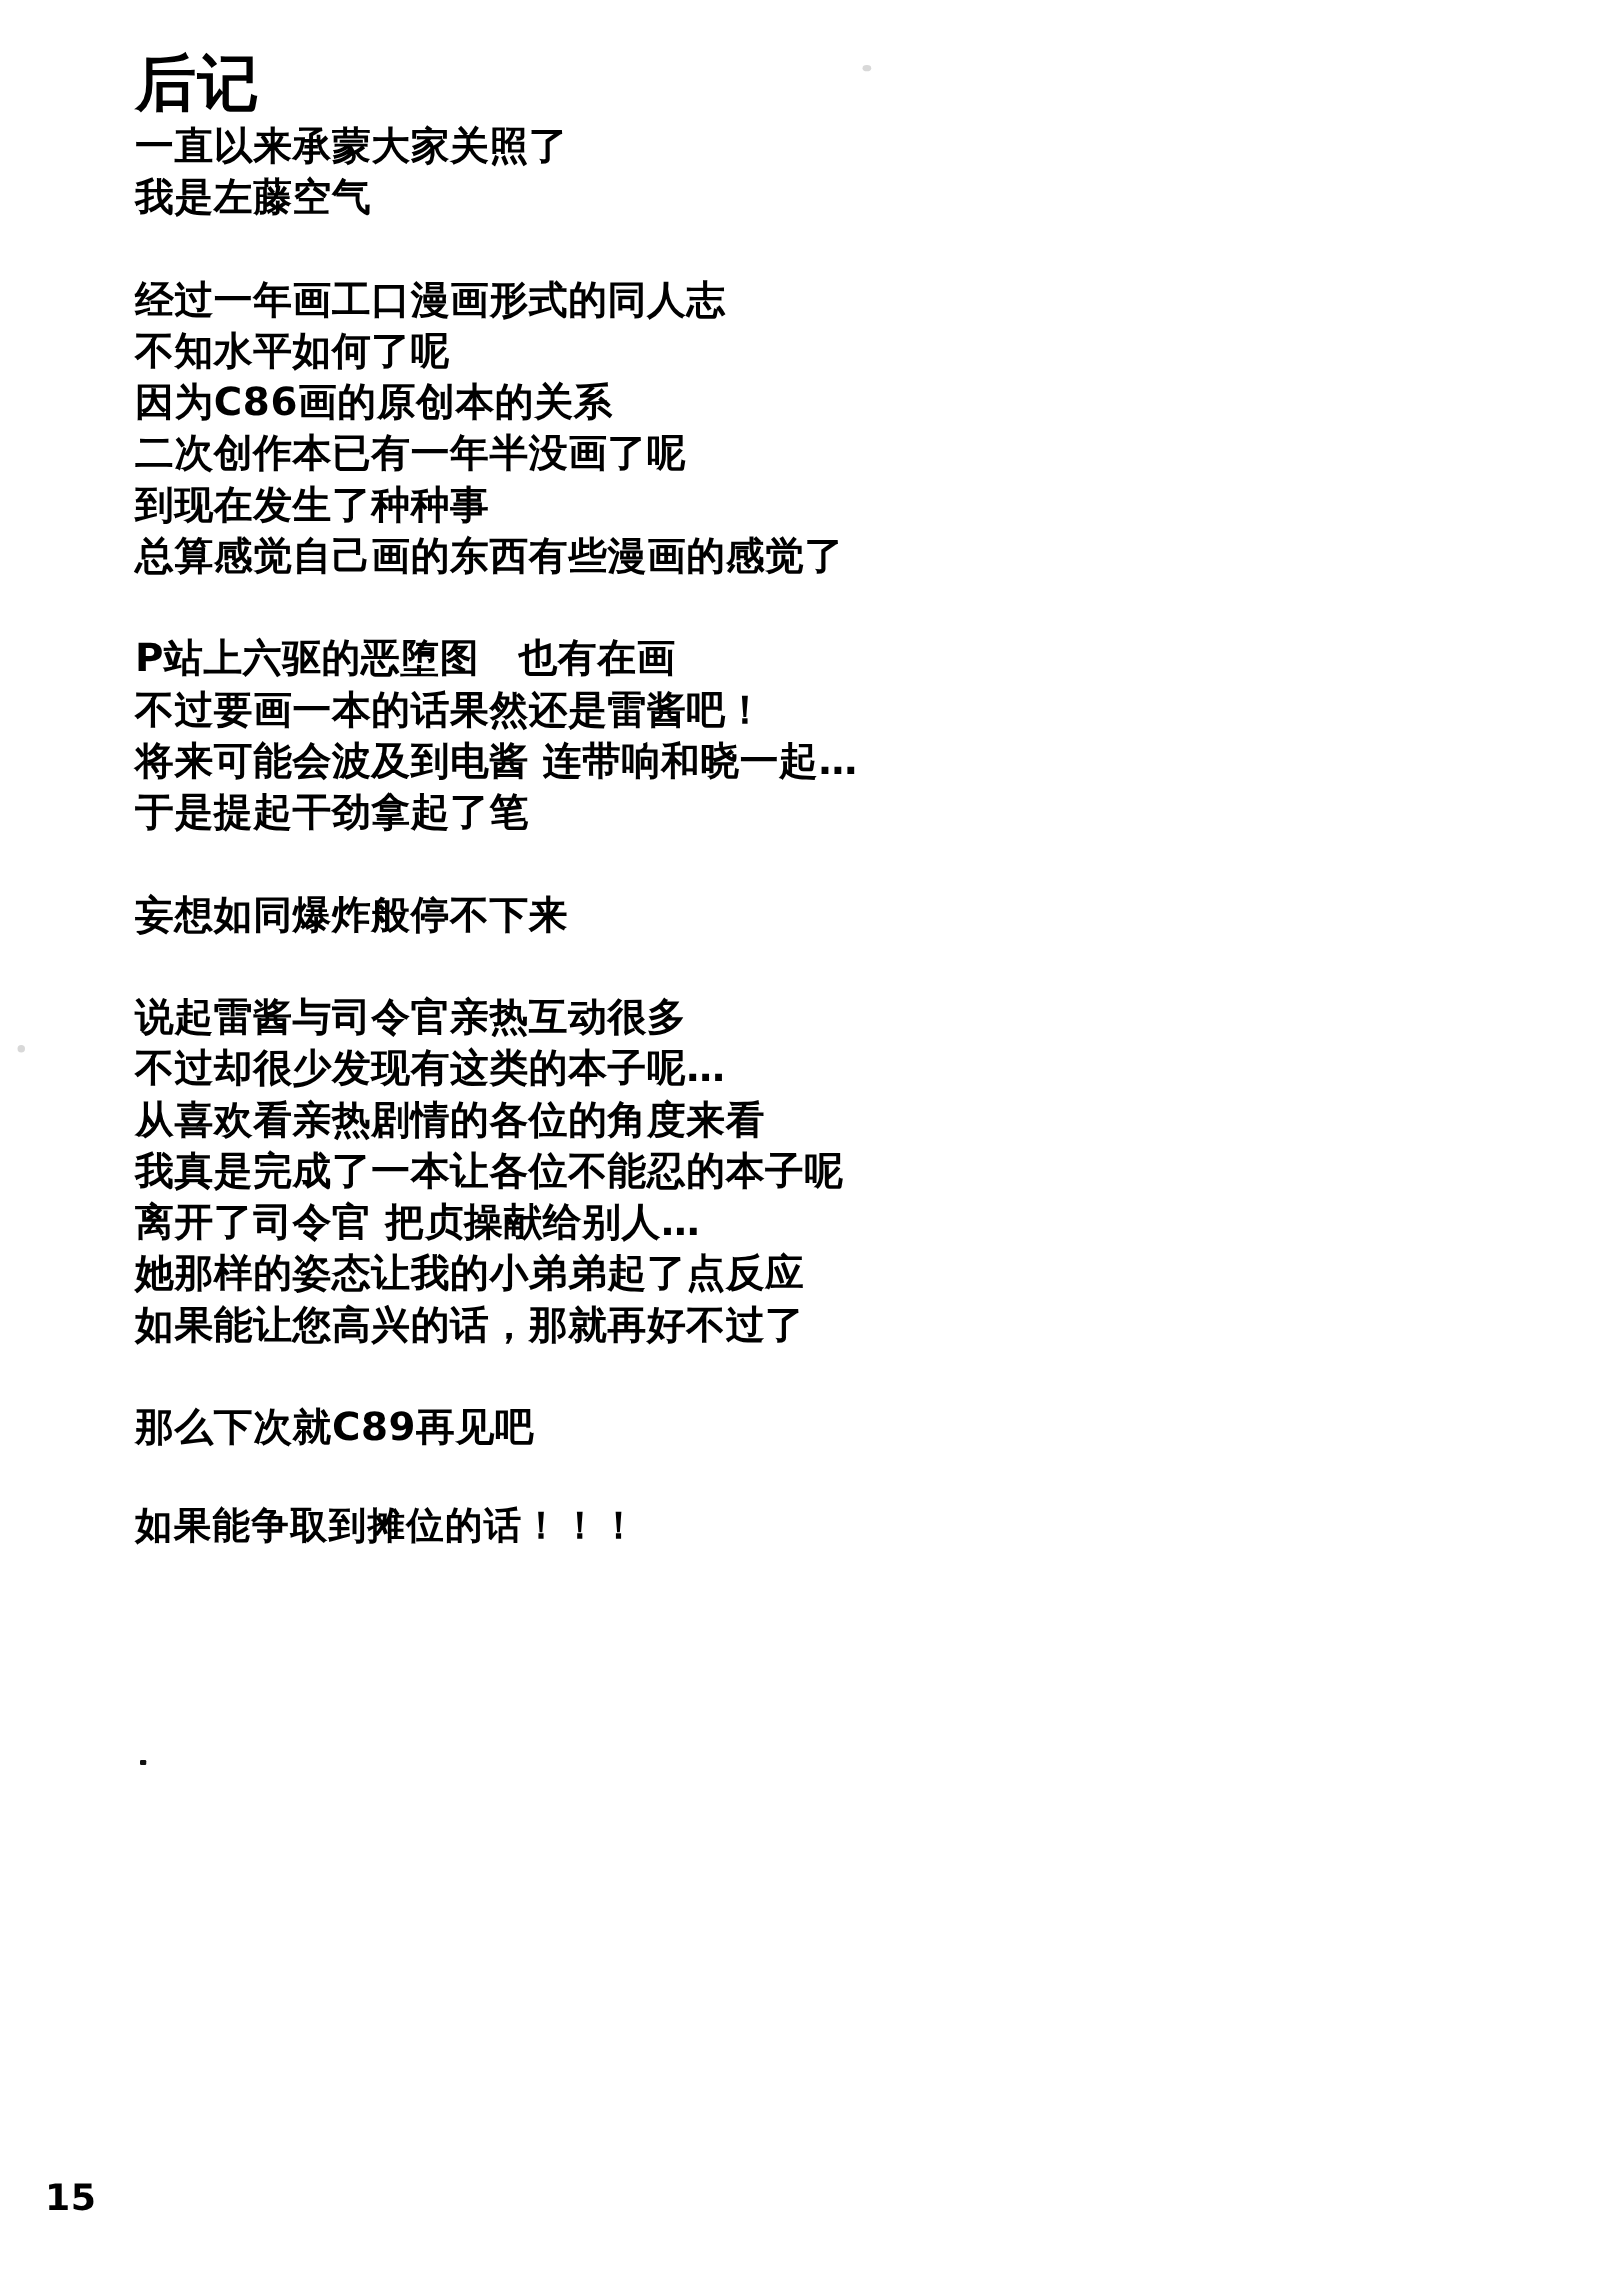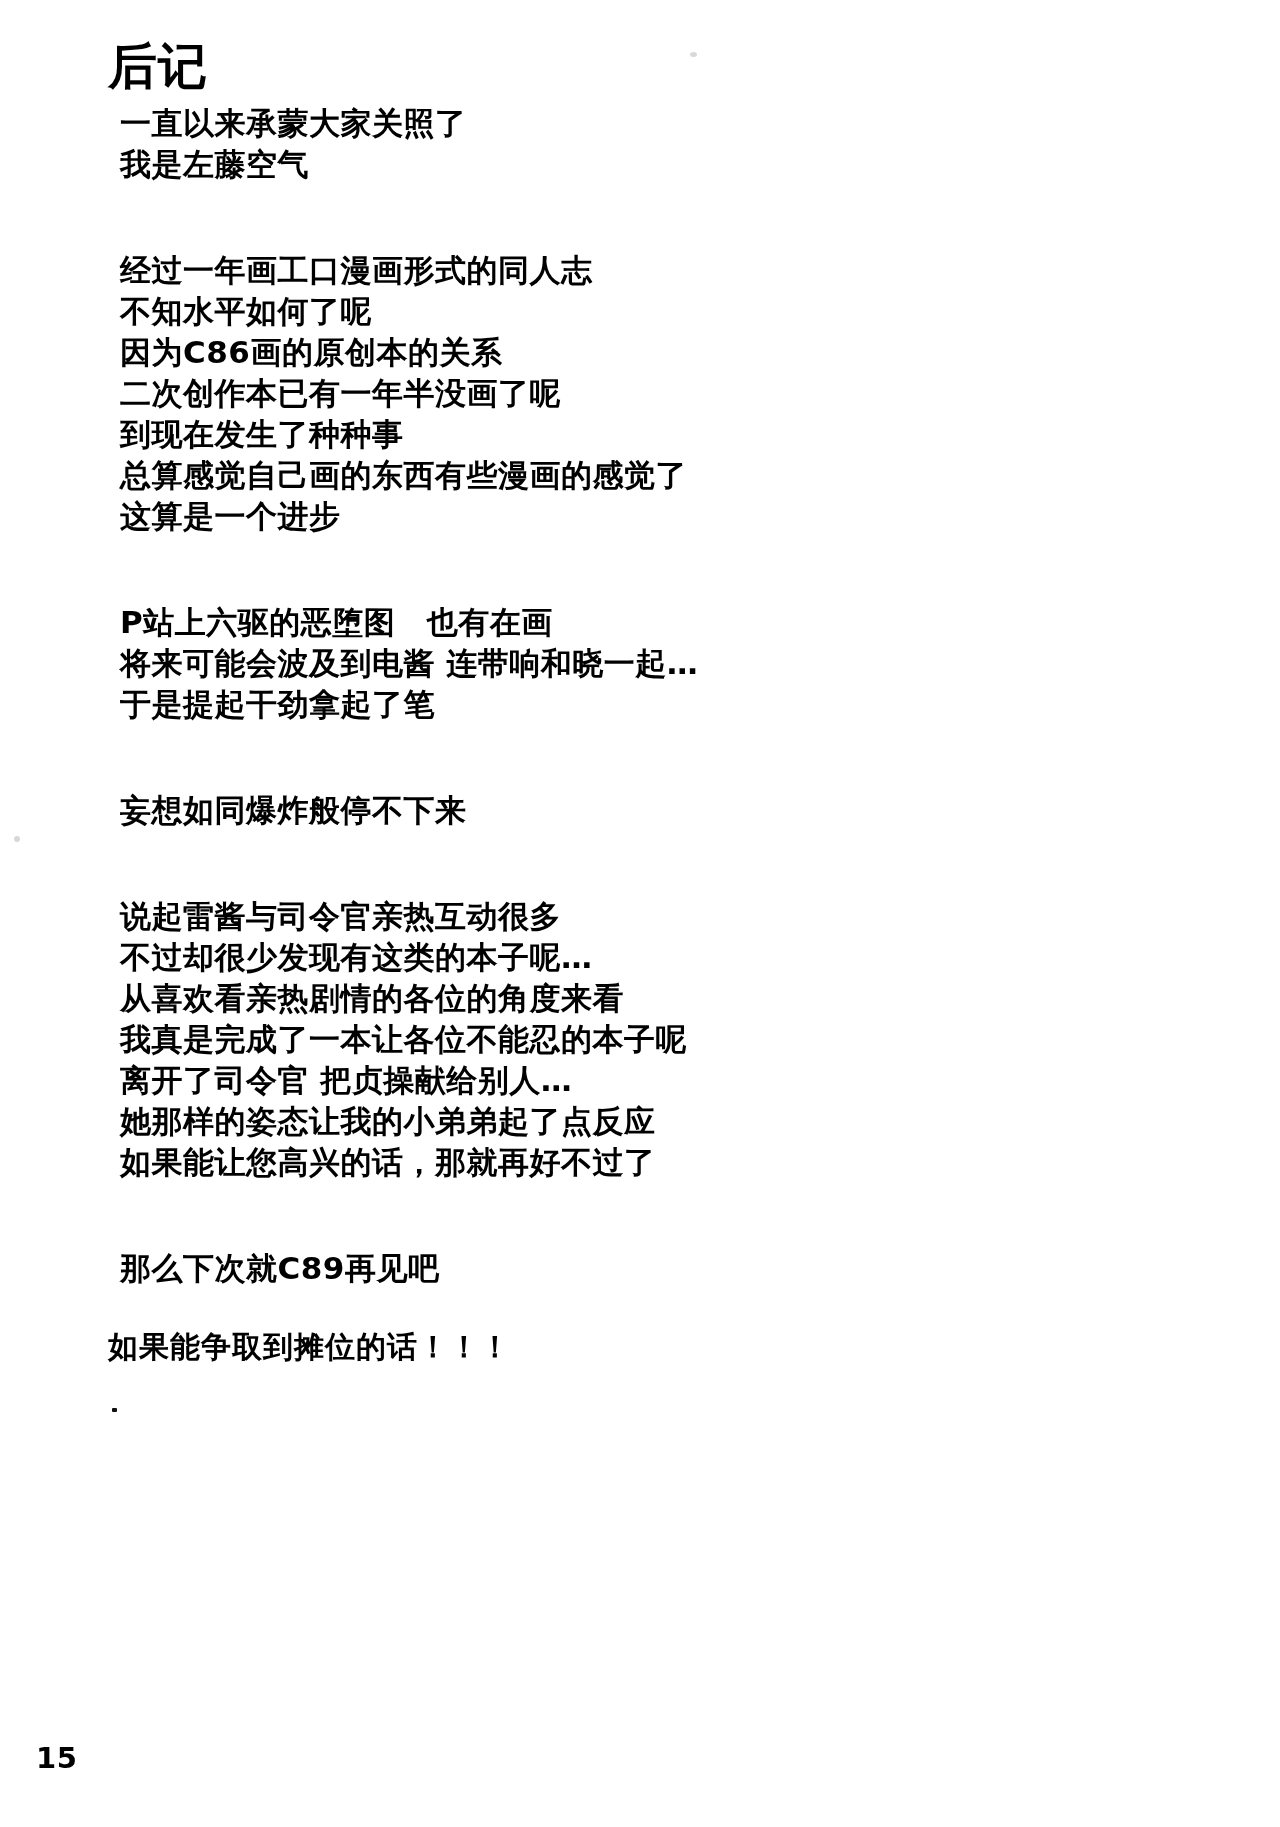--- a/index.html
+++ b/index.html
@@ -30,21 +30,21 @@
   }
   .afterword-title {
     font-size: 49px;
     font-weight: bold;
     line-height: 1.0;
     letter-spacing: 1px;
     margin: 0 0 6px 0;
     white-space: pre;
   }
   .block {
-    margin: 12px;
+    margin: 0;
   }
   .line {
     font-size: 31px;
     line-height: 41px;
     font-weight: bold;
     white-space: pre;
     letter-spacing: 0.5px;
   }
   .spacer {
     height: 41px;
@@ -98,27 +98,27 @@
 
     <div class="spacer"></div>
 
     <div class="block">
       <div class="line">经过一年画工口漫画形式的同人志</div>
       <div class="line">不知水平如何了呢</div>
       <div class="line">因为C86画的原创本的关系</div>
       <div class="line">二次创作本已有一年半没画了呢</div>
       <div class="line">到现在发生了种种事</div>
       <div class="line">总算感觉自己画的东西有些漫画的感觉了</div>
-      <div class="line">这算是一个进步</div>
     </div>
 
     <div class="spacer"></div>
 
     <div class="block">
       <div class="line">P站上六驱的恶堕图　也有在画</div>
+      <div class="line">不过要画一本的话果然还是雷酱吧！</div>
       <div class="line">将来可能会波及到电酱 连带响和晓一起…</div>
       <div class="line">于是提起干劲拿起了笔</div>
     </div>
 
     <div class="spacer"></div>
 
     <div class="block">
       <div class="line">妄想如同爆炸般停不下来</div>
     </div>
 

